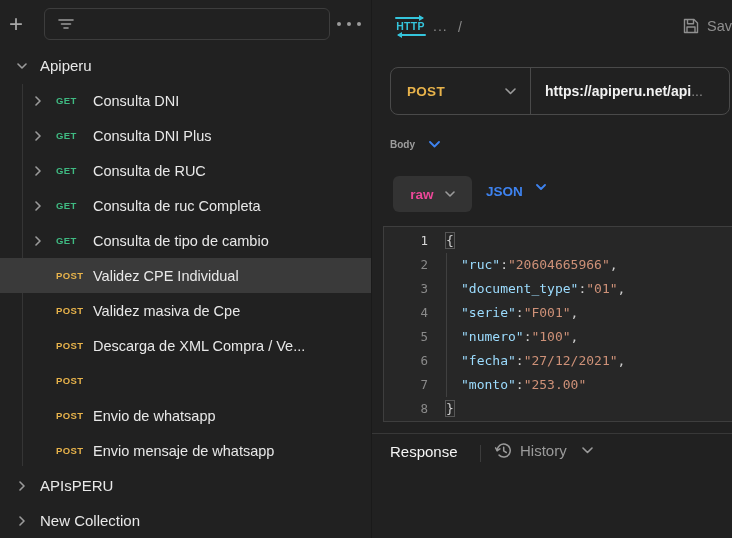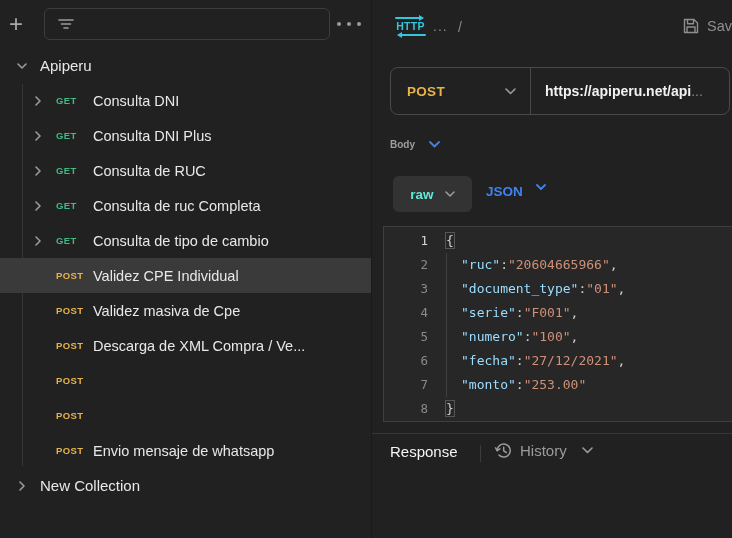--- a/index.html
+++ b/index.html
@@ -55,21 +55,21 @@
   .method { margin-left:16px; color:#e8b34b; font-weight:700; font-size:13.5px; letter-spacing:0.3px; }
   .method-chev { margin-left:auto; margin-right:14px; color:#9b9b9b; }
   .url-text { margin-left:14px; font-size:14px; font-weight:600; color:#f2f2f2; white-space:nowrap; }
   .url-trunc { color:#8a8a8a; font-weight:400; }
 
   .body-row { position:absolute; left:18px; top:139px; display:flex; align-items:center; gap:14px; cursor:pointer; }
   .body-label { font-size:10px; font-weight:700; color:#9e9e9e; }
   .blue { color:#3e83f0; }
 
   .raw-pill { position:absolute; left:21px; top:176px; width:79px; height:36px; background:#333333; border-radius:6px; display:flex; align-items:center; justify-content:center; gap:11px; cursor:pointer; }
-  .raw-label { font-size:13.5px; font-weight:700; color:#5eead4; }
+  .raw-label { font-size:13.5px; font-weight:700; color:#ec4899; }
   .json-wrap { position:absolute; left:114px; top:184px; display:flex; align-items:flex-start; gap:13px; cursor:pointer; }
   .json-label { font-size:13.5px; font-weight:700; color:#3e83f0; }
 
   
   .editor { position:absolute; left:11px; right:0; top:226px; height:196px; background:#272727; border:1px solid #3e3e3e; border-right:none; padding-top:2px; font-family:"DejaVu Sans Mono", monospace; font-size:13px; overflow:hidden; }
   .cl { height:24px; line-height:24px; display:flex; }
   .ln { width:44px; text-align:right; color:#8a8a8a; flex-shrink:0; font-size:12.5px; }
   .ln.active { color:#d7d7d7; }
   .ct { margin-left:10px; padding-left:8px; white-space:pre; color:#d0d0d0; }
   .ind { display:inline-block; width:15px; border-left:1px solid #404040; height:24px; vertical-align:top; }
@@ -193,28 +193,37 @@
     </div>
 
     <div class="row lvl1">
       <span class="chev-slot"></span>
       <span class="badge-slot badge-post">POST</span>
     </div>
 
     <div class="row lvl1">
       <span class="chev-slot"></span>
       <span class="badge-slot badge-post">POST</span>
+      <span class="label">Envio de whatsapp</span>
     </div>
 
     <div class="row lvl1">
       <span class="chev-slot"></span>
       <span class="badge-slot badge-post">POST</span>
       <span class="label">Envio mensaje de whatsapp</span>
     </div>
 
+    <div class="row lvl0">
+      <span class="chev-slot">
+          <svg width="6" height="10" viewBox="0 0 6 10">
+            <polyline points="1,1 5,5 1,9" fill="none" stroke="currentColor" stroke-width="1.6" stroke-linecap="round" stroke-linejoin="round"></polyline>
+          </svg>
+        </span>
+      <span class="label">APIsPERU</span>
+    </div>
 
     <div class="row lvl0">
       <span class="chev-slot">
           <svg width="6" height="10" viewBox="0 0 6 10">
             <polyline points="1,1 5,5 1,9" fill="none" stroke="currentColor" stroke-width="1.6" stroke-linecap="round" stroke-linejoin="round"></polyline>
           </svg>
         </span>
       <span class="label">New Collection</span>
     </div>
   </div>

